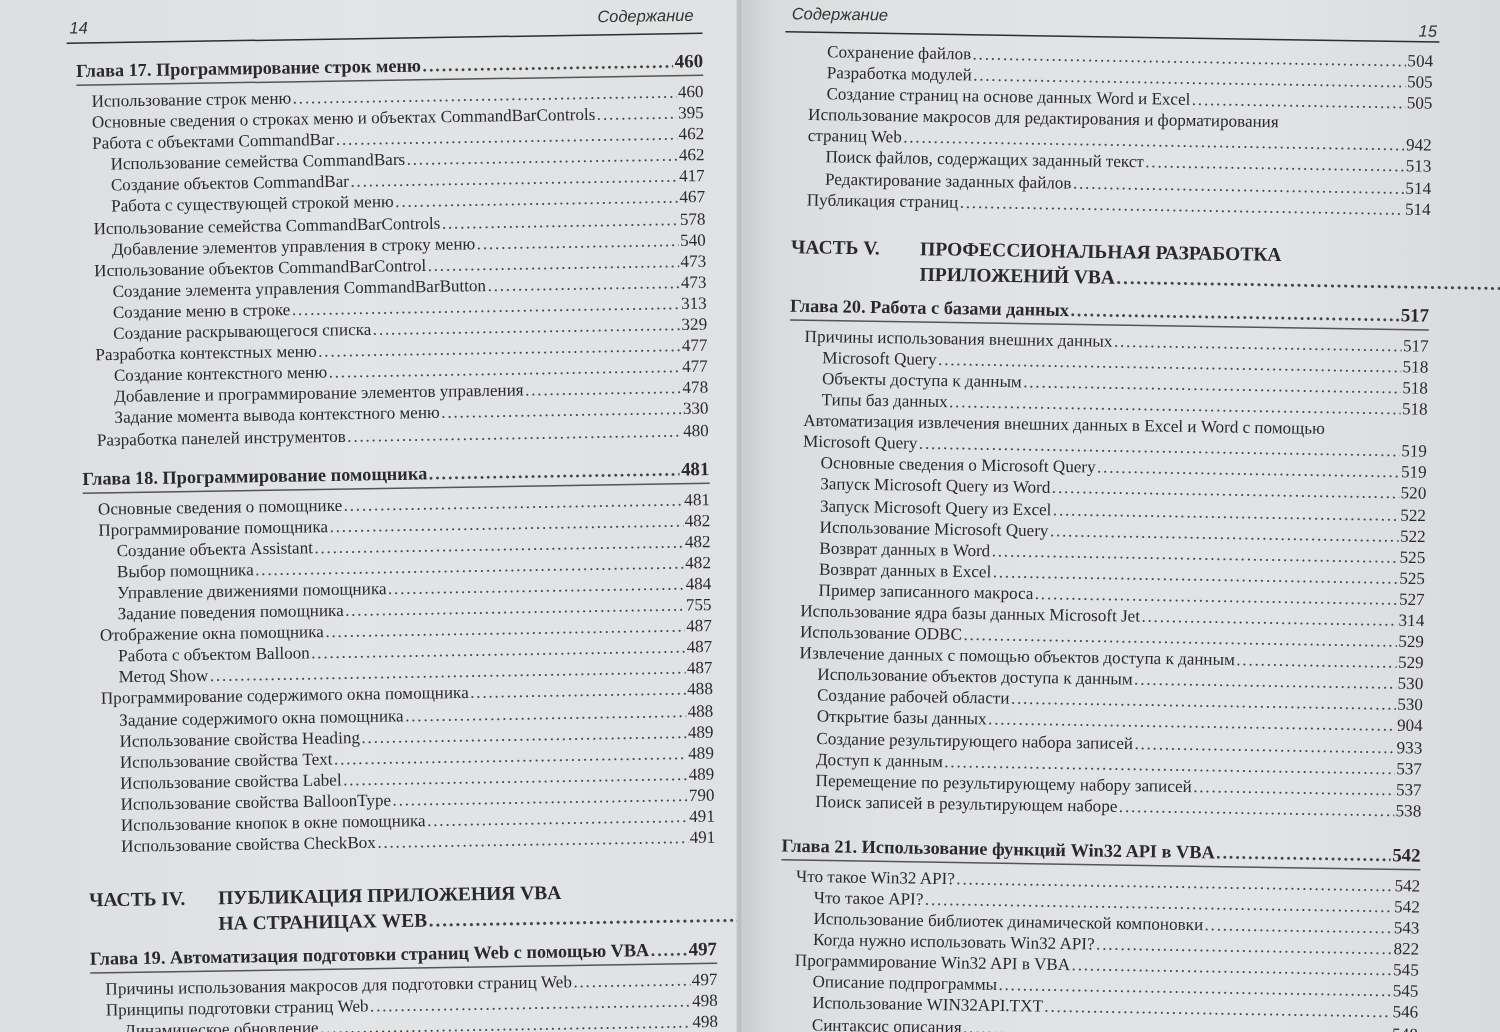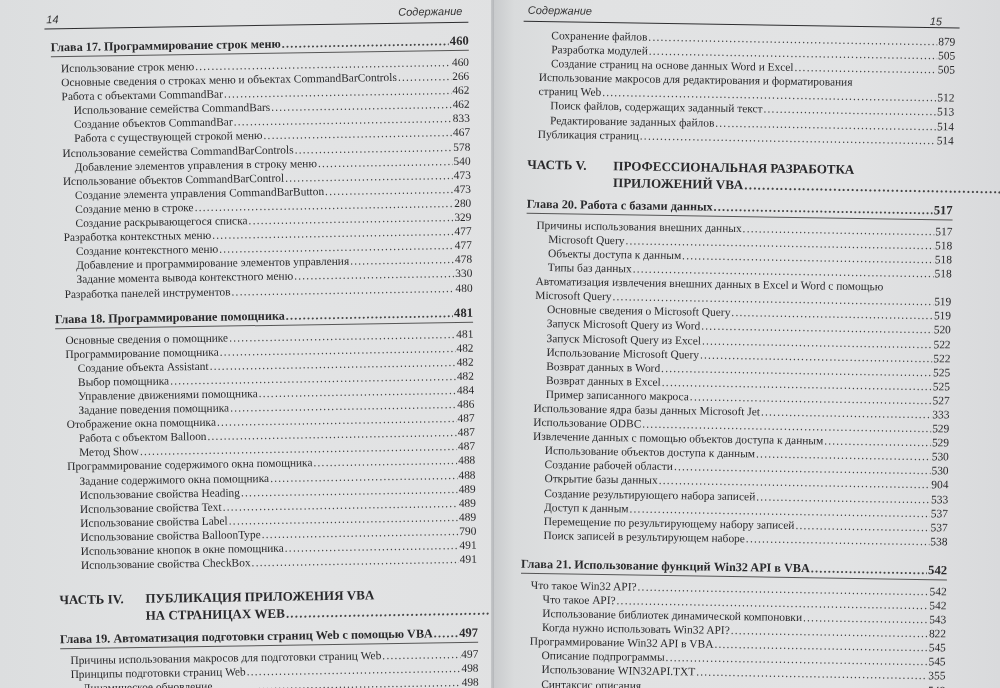--- a/index.html
+++ b/index.html
@@ -80,36 +80,36 @@
       </div>
       <div id="ch17">
           <div class="row l1">
             <span class="t">Использование строк меню</span>
             <span class="d"></span>
             <span class="p">460</span>
           </div>
           <div class="row l1">
             <span class="t">Основные сведения о строках меню и объектах CommandBarControls</span>
             <span class="d"></span>
-            <span class="p">266</span>
+            <span class="p">395</span>
           </div>
           <div class="row l1">
             <span class="t">Работа с объектами CommandBar</span>
             <span class="d"></span>
             <span class="p">462</span>
           </div>
           <div class="row l2">
             <span class="t">Использование семейства CommandBars</span>
             <span class="d"></span>
             <span class="p">462</span>
           </div>
           <div class="row l2">
             <span class="t">Создание объектов CommandBar</span>
             <span class="d"></span>
-            <span class="p">833</span>
+            <span class="p">417</span>
           </div>
           <div class="row l2">
             <span class="t">Работа с существующей строкой меню</span>
             <span class="d"></span>
             <span class="p">467</span>
           </div>
           <div class="row l1">
             <span class="t">Использование семейства CommandBarControls</span>
             <span class="d"></span>
             <span class="p">578</span>
@@ -125,21 +125,21 @@
             <span class="p">473</span>
           </div>
           <div class="row l2">
             <span class="t">Создание элемента управления CommandBarButton</span>
             <span class="d"></span>
             <span class="p">473</span>
           </div>
           <div class="row l2">
             <span class="t">Создание меню в строке</span>
             <span class="d"></span>
-            <span class="p">280</span>
+            <span class="p">313</span>
           </div>
           <div class="row l2">
             <span class="t">Создание раскрывающегося списка</span>
             <span class="d"></span>
             <span class="p">329</span>
           </div>
           <div class="row l1">
             <span class="t">Разработка контекстных меню</span>
             <span class="d"></span>
             <span class="p">477</span>
@@ -193,21 +193,21 @@
             <span class="p">482</span>
           </div>
           <div class="row l2">
             <span class="t">Управление движениями помощника</span>
             <span class="d"></span>
             <span class="p">484</span>
           </div>
           <div class="row l2">
             <span class="t">Задание поведения помощника</span>
             <span class="d"></span>
-            <span class="p">486</span>
+            <span class="p">755</span>
           </div>
           <div class="row l1">
             <span class="t">Отображение окна помощника</span>
             <span class="d"></span>
             <span class="p">487</span>
           </div>
           <div class="row l2">
             <span class="t">Работа с объектом Balloon</span>
             <span class="d"></span>
             <span class="p">487</span>
@@ -294,47 +294,47 @@
         </div>
     </div>
   </div>
 </div>
 
 <div class="gutter"></div>
 
 <div class="page right">
   <div class="inner">
     <span class="runhead" style="left:34px;top:7px;">Содержание</span>
-    <span class="runhead" style="left:436px;top:12px;">15</span>
+    <span class="runhead" style="left:452px;top:12px;">15</span>
     <div class="rule" style="left:30px;top:24px;width:436px;"></div>
 
     <div class="toc" style="left:36px;top:31px;width:426px;">
       <div id="ch19c">
           <div class="row l2">
             <span class="t">Сохранение файлов</span>
             <span class="d"></span>
-            <span class="p">879</span>
+            <span class="p">504</span>
           </div>
           <div class="row l2">
             <span class="t">Разработка модулей</span>
             <span class="d"></span>
             <span class="p">505</span>
           </div>
           <div class="row l2">
             <span class="t">Создание страниц на основе данных Word и Excel</span>
             <span class="d"></span>
             <span class="p">505</span>
           </div>
           <div class="row l1">
             <span class="t">Использование макросов для редактирования и форматирования</span>
           </div>
           <div class="row cont">
             <span class="t">страниц Web</span>
             <span class="d"></span>
-            <span class="p">512</span>
+            <span class="p">942</span>
           </div>
           <div class="row l2">
             <span class="t">Поиск файлов, содержащих заданный текст</span>
             <span class="d"></span>
             <span class="p">513</span>
           </div>
           <div class="row l2">
             <span class="t">Редактирование заданных файлов</span>
             <span class="d"></span>
             <span class="p">514</span>
@@ -422,21 +422,21 @@
             <span class="p">525</span>
           </div>
           <div class="row l2">
             <span class="t">Пример записанного макроса</span>
             <span class="d"></span>
             <span class="p">527</span>
           </div>
           <div class="row l1">
             <span class="t">Использование ядра базы данных Microsoft Jet</span>
             <span class="d"></span>
-            <span class="p">333</span>
+            <span class="p">314</span>
           </div>
           <div class="row l1">
             <span class="t">Использование ODBC</span>
             <span class="d"></span>
             <span class="p">529</span>
           </div>
           <div class="row l1">
             <span class="t">Извлечение данных с помощью объектов доступа к данным</span>
             <span class="d"></span>
             <span class="p">529</span>
@@ -452,21 +452,21 @@
             <span class="p">530</span>
           </div>
           <div class="row l2">
             <span class="t">Открытие базы данных</span>
             <span class="d"></span>
             <span class="p">904</span>
           </div>
           <div class="row l2">
             <span class="t">Создание результирующего набора записей</span>
             <span class="d"></span>
-            <span class="p">533</span>
+            <span class="p">933</span>
           </div>
           <div class="row l2">
             <span class="t">Доступ к данным</span>
             <span class="d"></span>
             <span class="p">537</span>
           </div>
           <div class="row l2">
             <span class="t">Перемещение по результирующему набору записей</span>
             <span class="d"></span>
             <span class="p">537</span>
@@ -510,21 +510,21 @@
             <span class="p">545</span>
           </div>
           <div class="row l2">
             <span class="t">Описание подпрограммы</span>
             <span class="d"></span>
             <span class="p">545</span>
           </div>
           <div class="row l2">
             <span class="t">Использование WIN32API.TXT</span>
             <span class="d"></span>
-            <span class="p">355</span>
+            <span class="p">546</span>
           </div>
           <div class="row l2">
             <span class="t">Синтаксис описания</span>
             <span class="d"></span>
             <span class="p">548</span>
           </div>
         </div>
     </div>
   </div>
 </div>

